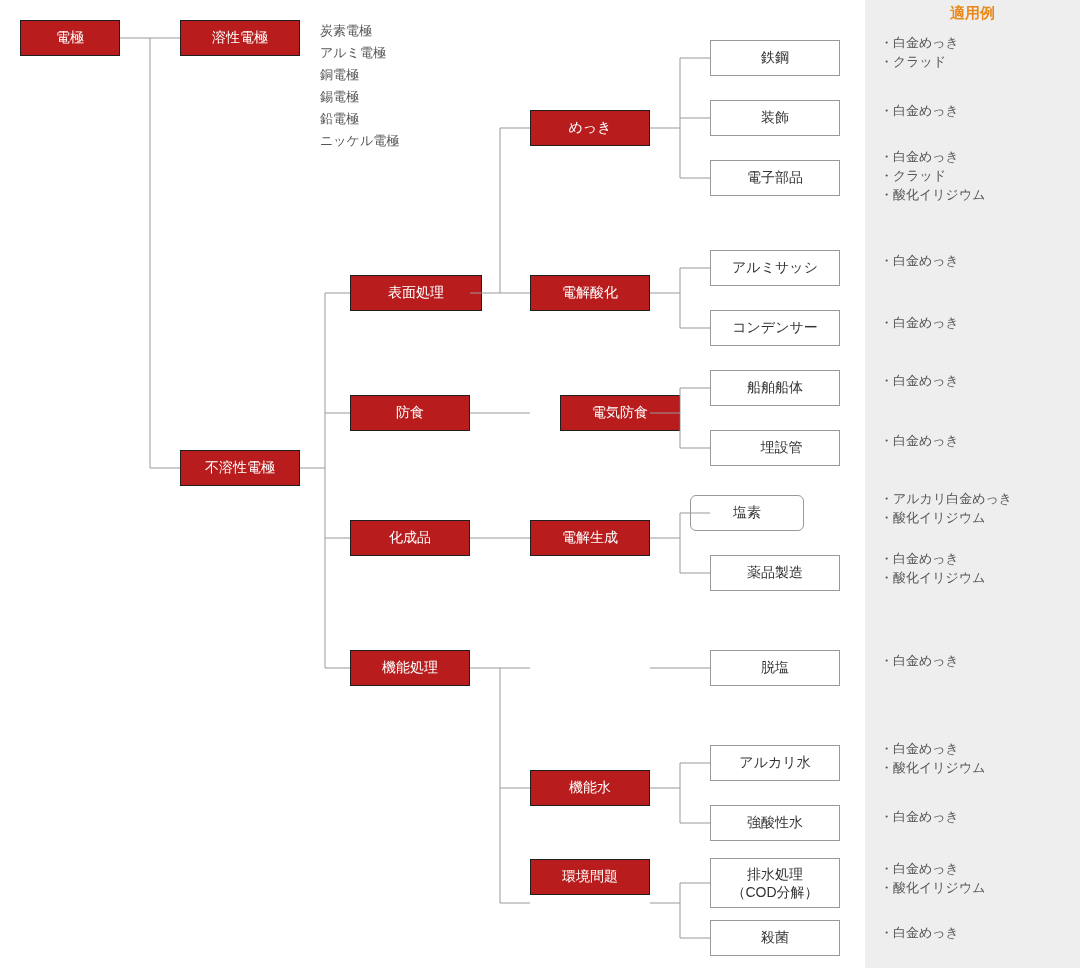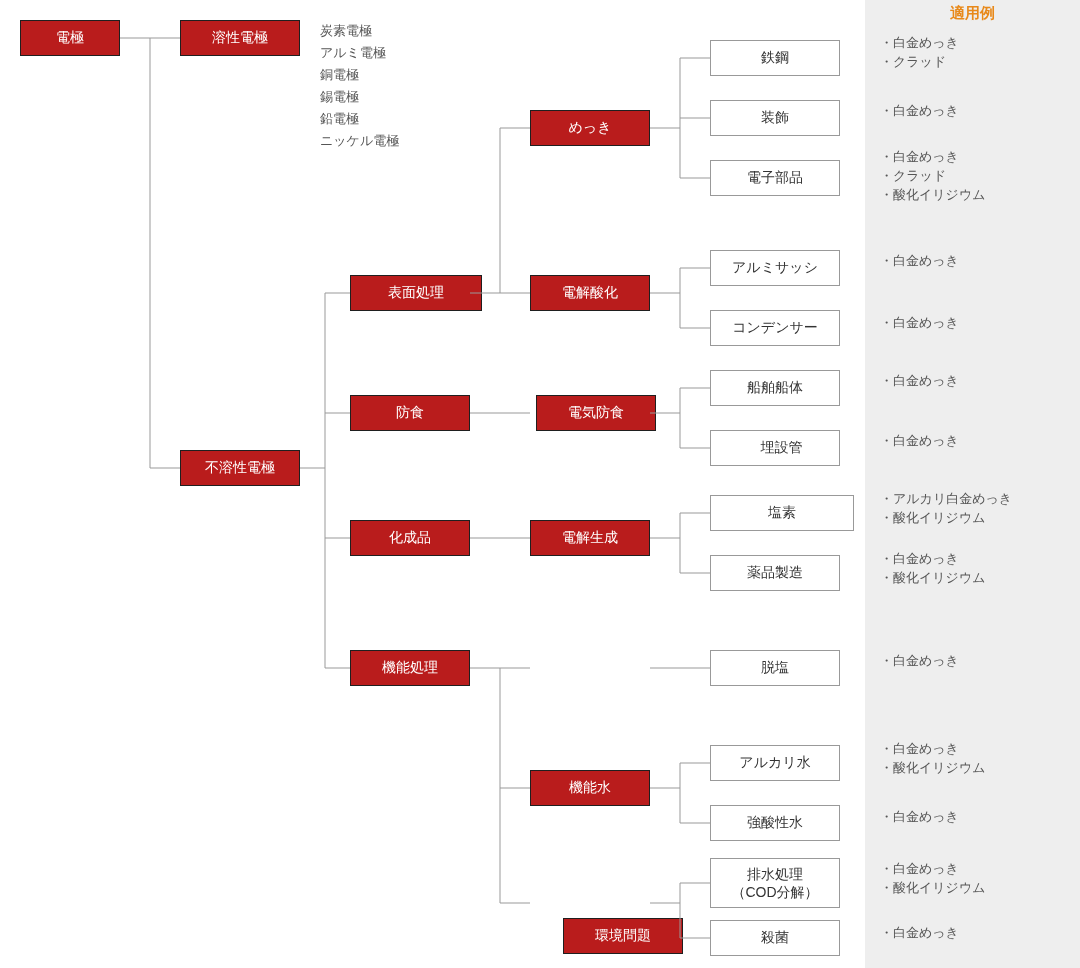--- a/index.html
+++ b/index.html
@@ -99,33 +99,33 @@
 
   <div class="node dark" style="left:180px; top:450px; width:120px;">不溶性電極</div>
 
   <div class="node dark" style="left:350px; top:275px; width:132px;">表面処理</div>
   <div class="node dark" style="left:350px; top:395px; width:120px;">防食</div>
   <div class="node dark" style="left:350px; top:520px; width:120px;">化成品</div>
   <div class="node dark" style="left:350px; top:650px; width:120px;">機能処理</div>
 
   <div class="node dark" style="left:530px; top:110px; width:120px;">めっき</div>
   <div class="node dark" style="left:530px; top:275px; width:120px;">電解酸化</div>
-  <div class="node dark" style="left:536px; top:395px; width:120px;">電気防食</div>
+  <div class="node dark" style="left:560px; top:395px; width:120px;">電気防食</div>
   <div class="node dark" style="left:530px; top:520px; width:120px;">電解生成</div>
   <div class="node dark" style="left:530px; top:770px; width:120px;">機能水</div>
-  <div class="node dark" style="left:530px; top:918px; width:120px;margin-left:33px;">環境問題</div>
+  <div class="node dark" style="left:530px; top:859px; width:120px;">環境問題</div>
 
   <div class="node light" style="left:710px; top:40px;  width:130px;">鉄鋼</div>
   <div class="node light" style="left:710px; top:100px; width:130px;">装飾</div>
   <div class="node light" style="left:710px; top:160px; width:130px;">電子部品</div>
   <div class="node light" style="left:710px; top:250px; width:130px;">アルミサッシ</div>
   <div class="node light" style="left:710px; top:310px; width:130px;">コンデンサー</div>
   <div class="node light" style="left:710px; top:370px; width:130px;font-family:Liberation Serif, serif;">船舶船体</div>
   <div class="node light" style="left:710px; top:430px; width:130px;padding-left:13px;">埋設管</div>
-  <div class="node light" style="left:710px; top:495px; width:144px;">塩素</div>
+  <div class="node light" style="left:690px; top:495px; width:114px;border-radius:6px;">塩素</div>
   <div class="node light" style="left:710px; top:555px; width:130px;">薬品製造</div>
   <div class="node light" style="left:710px; top:650px; width:130px;">脱塩</div>
   <div class="node light" style="left:710px; top:745px; width:130px;">アルカリ水</div>
   <div class="node light" style="left:710px; top:805px; width:130px;">強酸性水</div>
   <div class="node light tall" style="left:710px; top:858px; width:130px;">排水処理<br>（COD分解）</div>
   <div class="node light" style="left:710px; top:920px; width:130px;">殺菌</div>
 
   <div class="app" style="top:34px;">・白金めっき<br>・クラッド</div>
   <div class="app" style="top:102px;">・白金めっき</div>
   <div class="app" style="top:148px;">・白金めっき<br>・クラッド<br>・酸化イリジウム</div>

